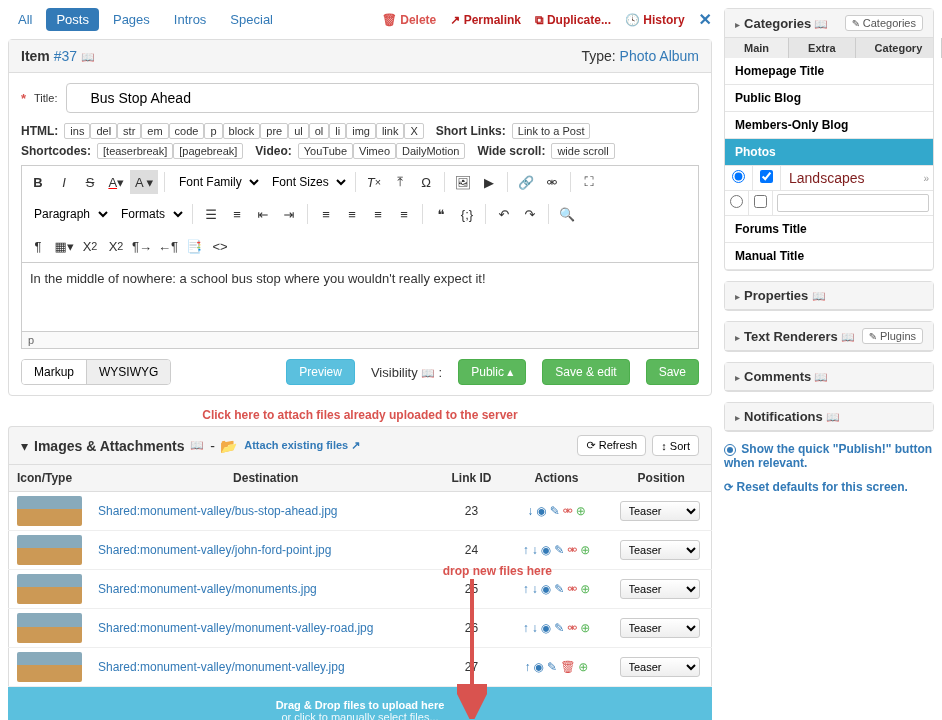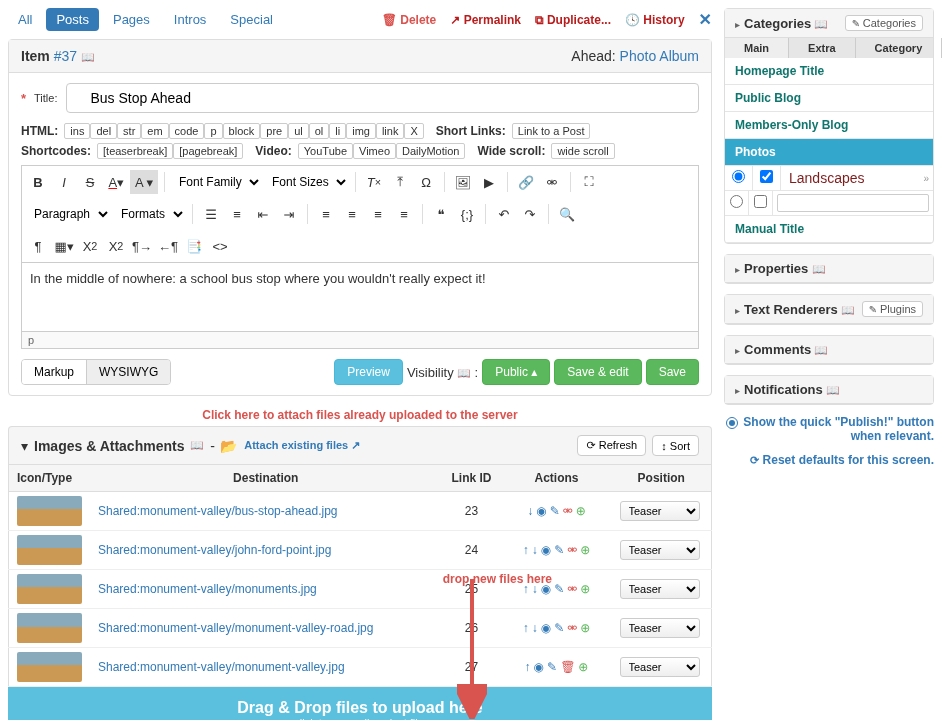--- a/index.html
+++ b/index.html
@@ -1,17 +1,17 @@
 <!DOCTYPE html>
 <html><head>
 <meta charset="utf-8">
 <style>
 * { box-sizing: border-box; margin: 0; padding: 0; }
 body { font-family: -apple-system, Helvetica, Arial, sans-serif; font-size: 13px; color: #333; background: #fff; padding: 8px; }
-a { color: #337ab7; text-decoration: none; cursor: pointer; text-align: right; }
+a { color: #337ab7; text-decoration: none; cursor: pointer; }
 
 .container { display: flex; gap: 12px; }
 .main { flex: 1; min-width: 0; }
 .sidebar { width: 210px; flex-shrink: 0; }
 
 .top-row { display: flex; justify-content: space-between; align-items: center; margin-bottom: 8px; }
 .nav-tabs { display: flex; gap: 4px; }
 .nav-tab { padding: 4px 10px; border-radius: 4px; color: #337ab7; cursor: pointer; }
 .nav-tab.active { background: #337ab7; color: #fff; }
 .top-actions { display: flex; gap: 14px; align-items: center; font-size: 12px; }
@@ -41,21 +41,21 @@
 .tb-sel { border: none; background: transparent; padding: 2px 4px; font-size: 12px; cursor: pointer; }
 .tb-sep { width: 1px; height: 20px; background: #ddd; margin: 0 4px; }
 .editor-area { border: 1px solid #ccc; min-height: 70px; padding: 8px; font-size: 13px; background: #fff; }
 .editor-status { border: 1px solid #ccc; border-top: none; padding: 2px 6px; font-size: 11px; color: #666; background: #f9f9f9; }
 
 .editor-footer { display: flex; justify-content: space-between; align-items: center; margin-top: 10px; }
 .btn-group { display: inline-flex; border: 1px solid #ccc; border-radius: 4px; overflow: hidden; }
 .btn-group button { border: none; background: #fff; padding: 5px 12px; font-size: 12px; cursor: pointer; }
 .btn-group button.active { background: #eee; }
 .btn-group button + button { border-left: 1px solid #ccc; }
-.actions-right { display: flex; align-items: center; gap: 4px; }
+.actions-right { display: flex; align-items: center; gap: 16px; }
 .btn { padding: 5px 12px; border-radius: 4px; border: 1px solid #ccc; background: #fff; font-size: 12px; cursor: pointer; }
 .btn-info { background: #5bc0de; color: #fff; border-color: #46b8da; }
 .btn-success { background: #5cb85c; color: #fff; border-color: #4cae4c; }
 .btn-sm { padding: 3px 8px; font-size: 11px; }
 
 .hint-red { color: #d9534f; font-weight: bold; font-size: 12px; text-align: center; }
 
 .att-header { display: flex; justify-content: space-between; align-items: center; padding: 8px 12px; background: #f5f5f5; border: 1px solid #ddd; border-bottom: none; border-radius: 4px 4px 0 0; }
 .att-header-left { display: flex; align-items: center; gap: 6px; font-size: 14px; }
 .att-header-left .small { font-size: 11px; font-weight: bold; }
@@ -68,36 +68,36 @@
 .att-table td.center { text-align: center; }
 .thumb { width: 65px; height: 30px; background: linear-gradient(#8ab 45%, #c95 45%); border-radius: 2px; }
 .act-icons { display: flex; gap: 3px; justify-content: center; }
 .act-icons span { cursor: pointer; font-size: 12px; }
 .ai-blue { color: #337ab7; }
 .ai-red { color: #d9534f; }
 .ai-green { color: #5cb85c; }
 .pos-sel { width: 80px; padding: 2px 4px; border: 1px solid #ccc; border-radius: 3px; font-size: 11px; background: linear-gradient(#fff,#eee); }
 
 .dropzone { border: 2px dashed #5bc0de; background: #5bc0de; color: #fff; text-align: center; padding: 10px; border-radius: 0 0 4px 4px; cursor: pointer; }
-.dropzone .line1 { font-weight: bold; font-size: 16px; }
+.dropzone .line1 { font-weight: bold; font-size: 11px; }
 .dropzone .line2 { font-size: 11px; opacity: 0.9; }
 
 .sb-panel { border: 1px solid #ddd; border-radius: 4px; margin-bottom: 10px; }
 .sb-head { background: #f5f5f5; padding: 6px 10px; display: flex; justify-content: space-between; align-items: center; font-size: 13px; border-bottom: 1px solid #ddd; }
 .sb-head .caret { color: #666; font-size: 10px; margin-right: 4px; }
 .sb-head-btn { font-size: 11px; color: #555; cursor: pointer; border: 1px solid #ccc; padding: 1px 6px; border-radius: 3px; background: #fff; }
 .sb-head-btn::before { content: "✎ "; font-size: 10px; }
 .book-icon { color: #888; font-size: 11px; }
 
 .cat-tabs { display: flex; background: #e6e6e6; font-size: 11px; }
 .cat-tab { padding: 4px 19px; border-right: 1px solid #ccc; cursor: pointer; font-weight: bold; }
 .cat-tab.sel { background: #eee; }
 .cat-tab.wide { flex: 1; text-align: center; }
 .cat-list { }
-.cat-item { padding: 6px 10px; border-bottom: 1px solid #e5e5e5; font-size: 12px; color: #0f766e; font-weight: bold; }
+.cat-item { padding: 6px 10px; border-bottom: 1px solid #e5e5e5; font-size: 12px; color: #000000; font-weight: bold; }
 .cat-item.active { background: #33a8cc; color: #fff; }
 .cat-row { display: flex; align-items: center; padding: 4px 8px; border-bottom: 1px solid #e5e5e5; gap: 0; }
 .cat-cell { width: 28px; text-align: center; border-right: 1px solid #e5e5e5; padding: 4px 0; }
 .cat-label { flex: 1; padding-left: 8px; font-size: 14px; color: #7f1d1d; }
 .cat-more { color: #999; font-size: 10px; padding-right: 4px; }
 .cat-input { flex: 1; margin: 2px 4px; padding: 2px 4px; border: 1px solid #ccc; border-radius: 2px; font-size: 11px; }
 
 .sb-link { display: block; font-size: 12px; color: #337ab7; font-weight: bold; margin-bottom: 10px; }
 .sb-link .ico { font-size: 11px; }
 
@@ -130,21 +130,21 @@
     </div>
 
     <div class="panel">
       <div class="panel-header item-head">
         <div>
           <b>Item</b>
           <a>#37</a>
           <span class="book-icon">📖</span>
         </div>
         <div>
-          <span>Ahead:</span>
+          <span>Type:</span>
           <a>Photo Album</a>
         </div>
       </div>
       <div class="panel-body">
         <div class="title-row">
           <span class="req">*</span>
           <label>Title:</label>
           <input class="title-input" value="Bus Stop Ahead" style="">
         </div>
 
@@ -256,21 +256,21 @@
         <span>📂</span>
         <a class="small"><span>Attach existing files</span> ↗</a>
       </div>
       <div style="display:flex;gap:6px">
         <button class="btn btn-sm">⟳ <span>Refresh</span></button>
         <button class="btn btn-sm">↕ <span>Sort</span></button>
       </div>
     </div>
 
     <div class="rel">
-      <div class="hint-red" style="position:absolute;right:160px;top:108px;z-index:2">drop new files here</div>
+      <div class="hint-red" style="position:absolute;right:160px;top:100px;z-index:2">drop new files here</div>
       <svg class="arrow" style="right:225px;top:115px;z-index:2" width="30" height="140">
         <defs>
             <marker id="ah" markerWidth="10" markerHeight="10" refX="5" refY="5" orient="auto">
               <polygon points="0,0 10,5 0,10" fill="#d9534f"></polygon>
             </marker>
           </defs>
         <line x1="15" y1="0" x2="15" y2="125" stroke="#d9534f" stroke-width="4" marker-end="url(#ah)"></line>
       </svg>
     <table class="att-table">
       <thead>
@@ -400,20 +400,21 @@
             <div class="cat-cell"><input type="radio" checked="" style=""></div>
             <div class="cat-cell"><input type="checkbox" checked="" style=""></div>
             <div class="cat-label">Landscapes</div>
             <div class="cat-more">»</div>
           </div>
           <div class="cat-row" style="padding: 0px;">
             <div class="cat-cell"><input type="radio" style=""></div>
             <div class="cat-cell"><input type="checkbox" style=""></div>
             <input class="cat-input" style="">
           </div>
+          <div class="cat-item">Forums Title</div>
           <div class="cat-item">Manual Title</div>
         </div>
     </div>
 
     <div class="sb-panel">
         <div class="sb-head">
       <span><span class="caret">▸</span><b>Properties</b> <span class="book-icon">📖</span></span>
     </div>
       </div>
 

